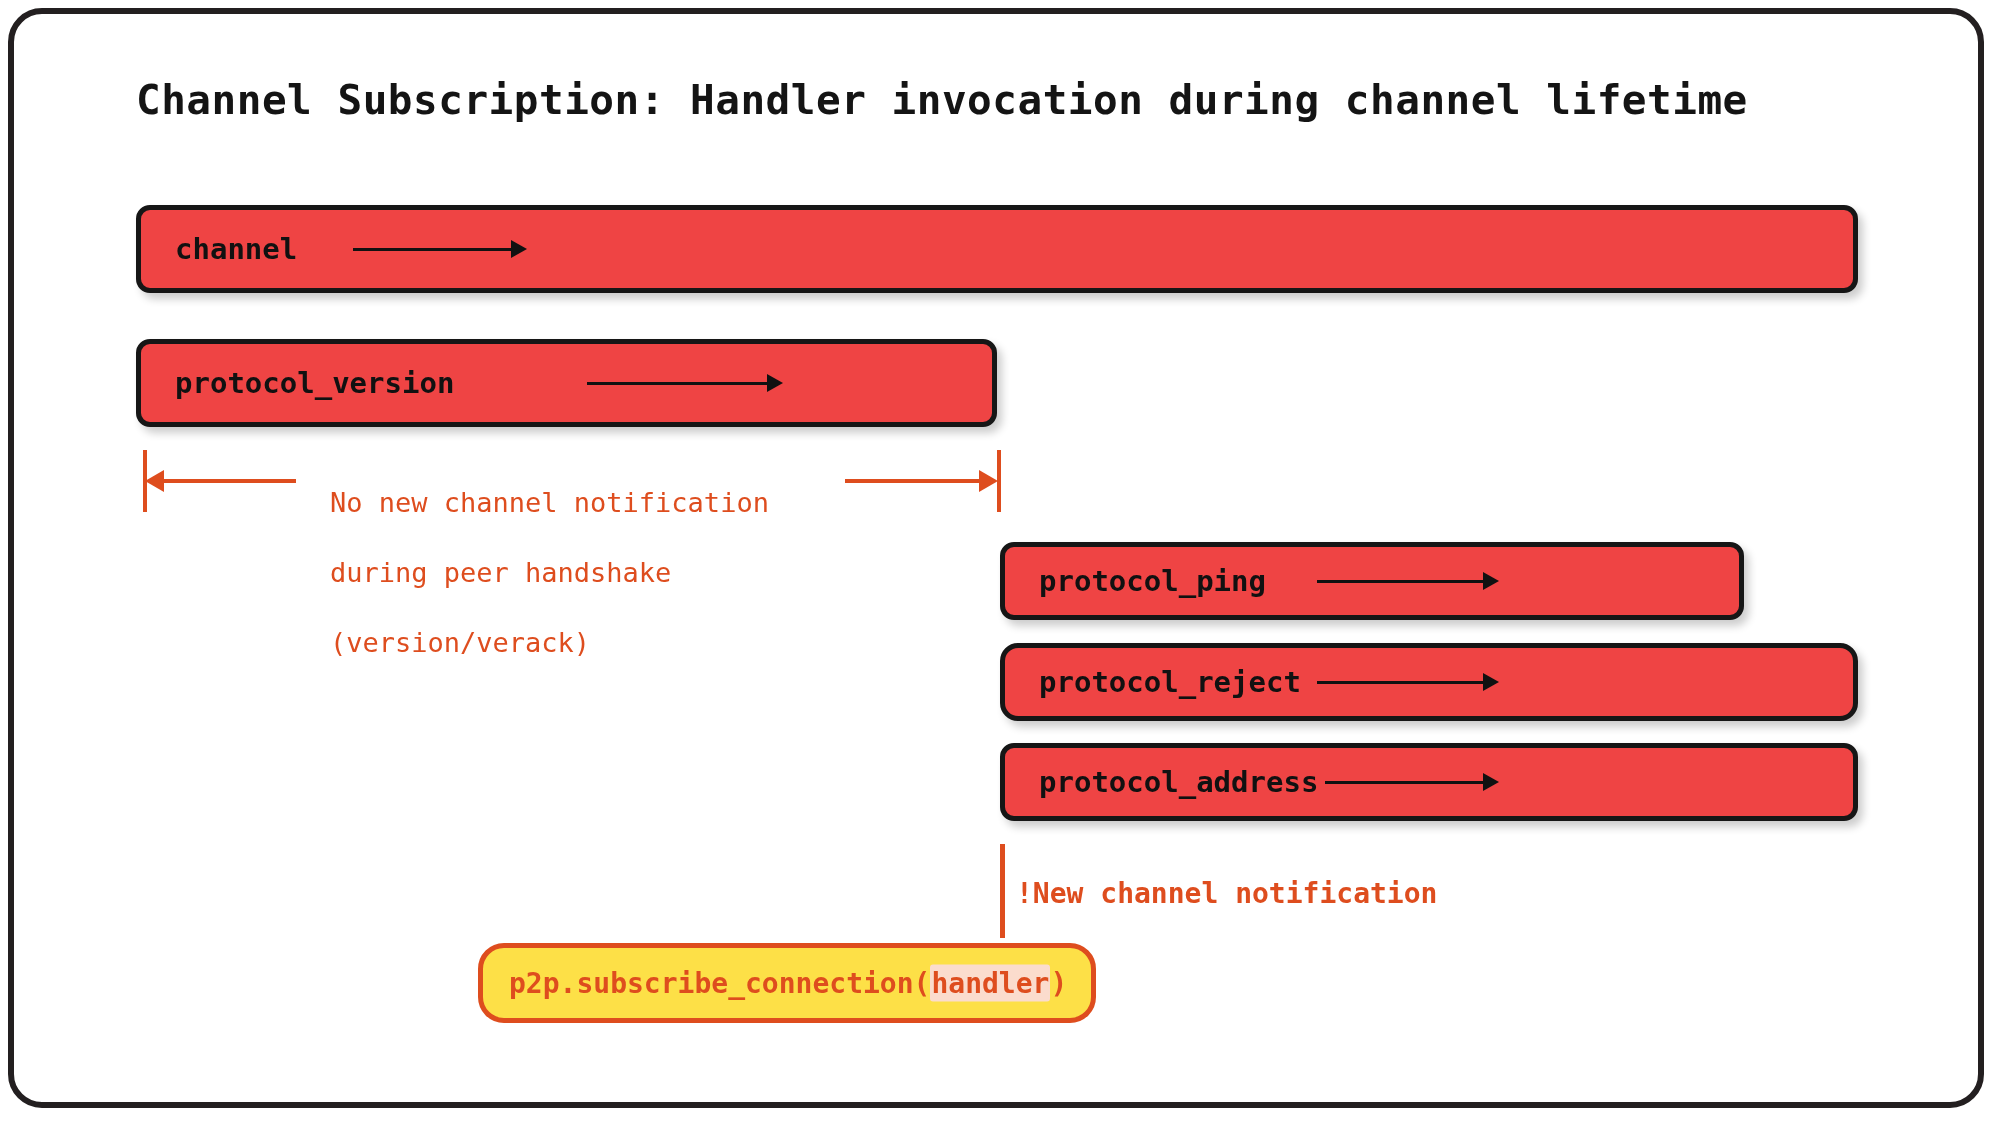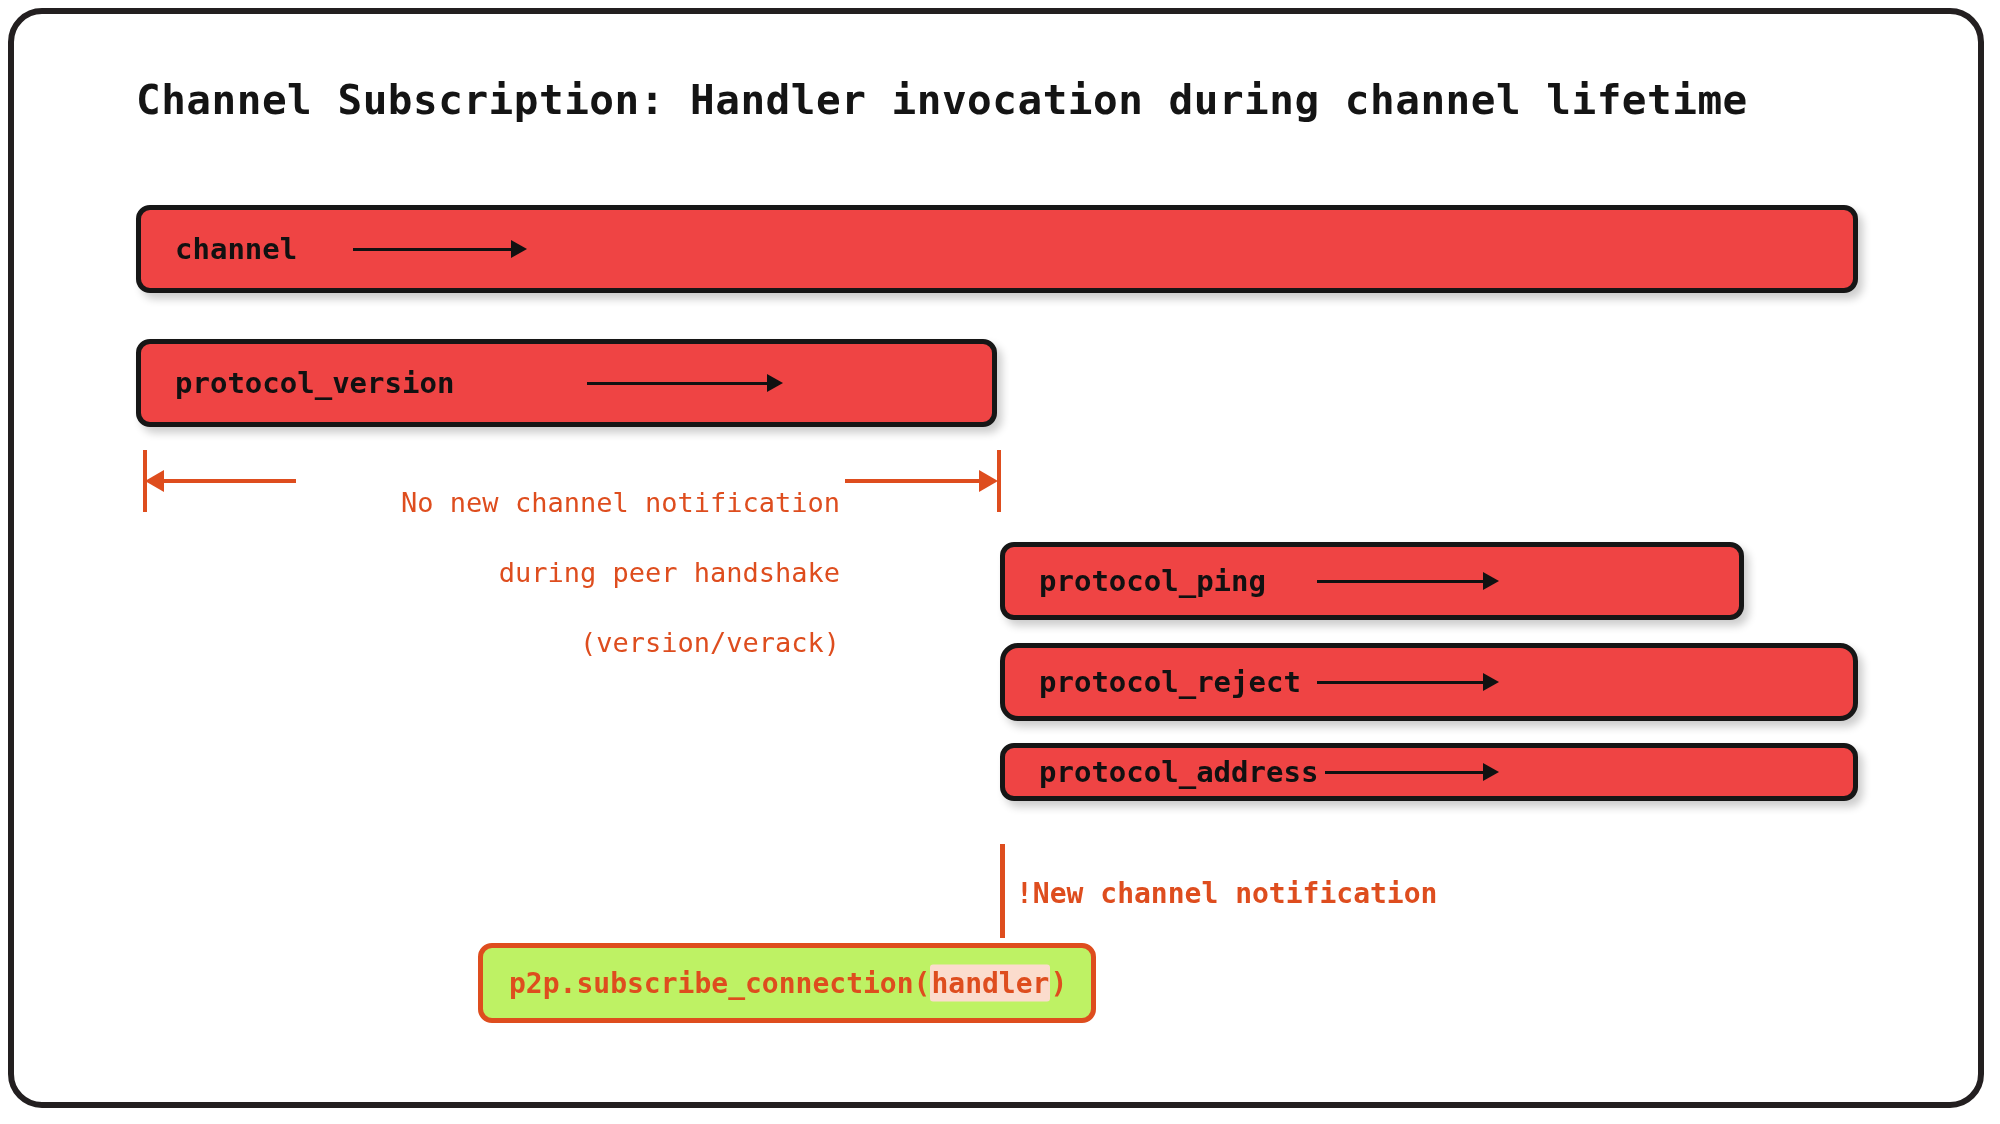--- a/index.html
+++ b/index.html
@@ -114,21 +114,21 @@
     border-top: 11px solid transparent;
     border-bottom: 11px solid transparent;
     border-left: 19px solid #de4d1e;
   }
 
   .span-caption {
     position: absolute;
     color: #de4d1e;
     font-size: 27px;
     line-height: 35px;
-    text-align: right;
+    text-align: left;
     white-space: pre-line;
   }
 
   
   .v-arrow-shaft {
     position: absolute;
     width: 5px;
     background: #de4d1e;
   }
   .v-arrow-head {
@@ -149,23 +149,23 @@
     font-size: 28px;
     font-weight: bold;
     white-space: nowrap;
     text-align: center;
   }
 
   
   .call-box {
     position: absolute;
     box-sizing: border-box;
-    background: #bef264;
+    background: #fde047;
     border: 5px solid #de4d1e;
-    border-radius: 14px;
+    border-radius: 26px;
     text-align: right;
   }
   .call-text {
     position: absolute;
     top: 50%;
     left: 26px;
     transform: translateY(-50%);
     font-size: 28px;
     font-weight: bold;
     color: #de4d1e;
@@ -230,21 +230,21 @@
   </div>
 
   <div class="node-box" style="left:1000px; top:643px; width:858px; height:78px;border-radius:18px;">
     <span class="node-label">protocol_reject</span>
     <span class="inner-arrow" style="left:312px; width:182px;">
       <span class="shaft"></span>
         <span class="head"></span>
     </span>
   </div>
 
-  <div class="node-box" style="left:1000px; top:743px; width:858px; height:58px;">
+  <div class="node-box" style="left:1000px; top:743px; width:858px; height:78px;">
     <span class="node-label">protocol_address</span>
     <span class="inner-arrow" style="left:320px; width:174px;">
       <span class="shaft"></span>
         <span class="head"></span>
     </span>
   </div>
 
   <div class="v-arrow-shaft" style="left:1000px; top:844px; width:5px; height:108px;"></div>
   <div class="v-arrow-gap" style="left:984px; top:938px; width:38px; height:14px;"></div>
   <div class="v-arrow-head" style="left:990px; top:948px;"></div>

